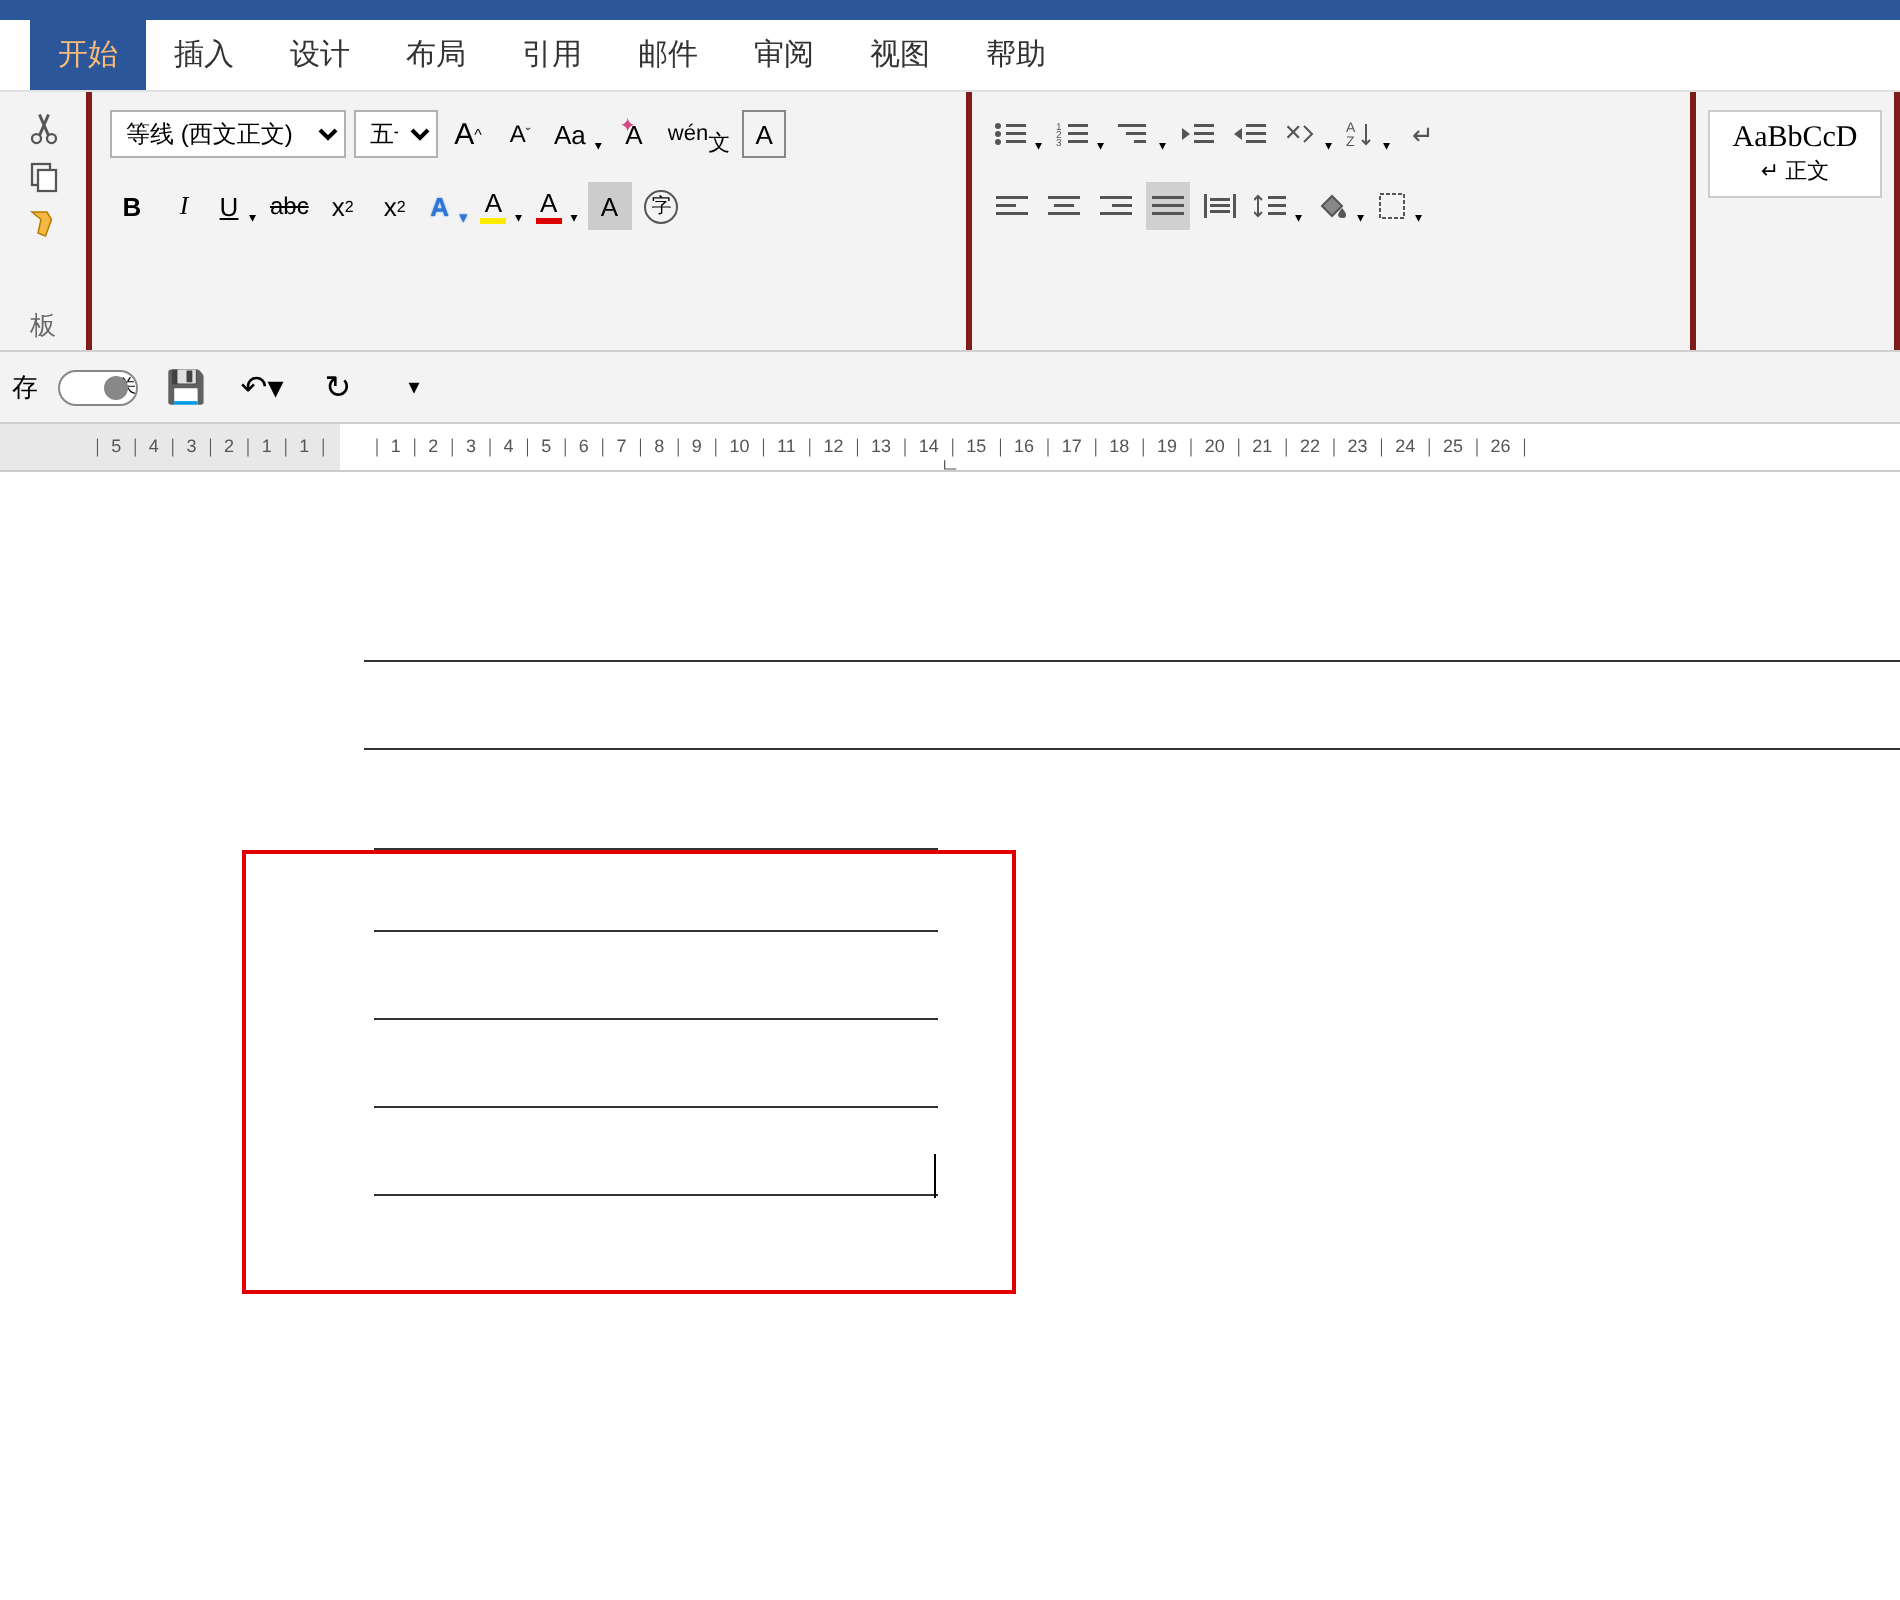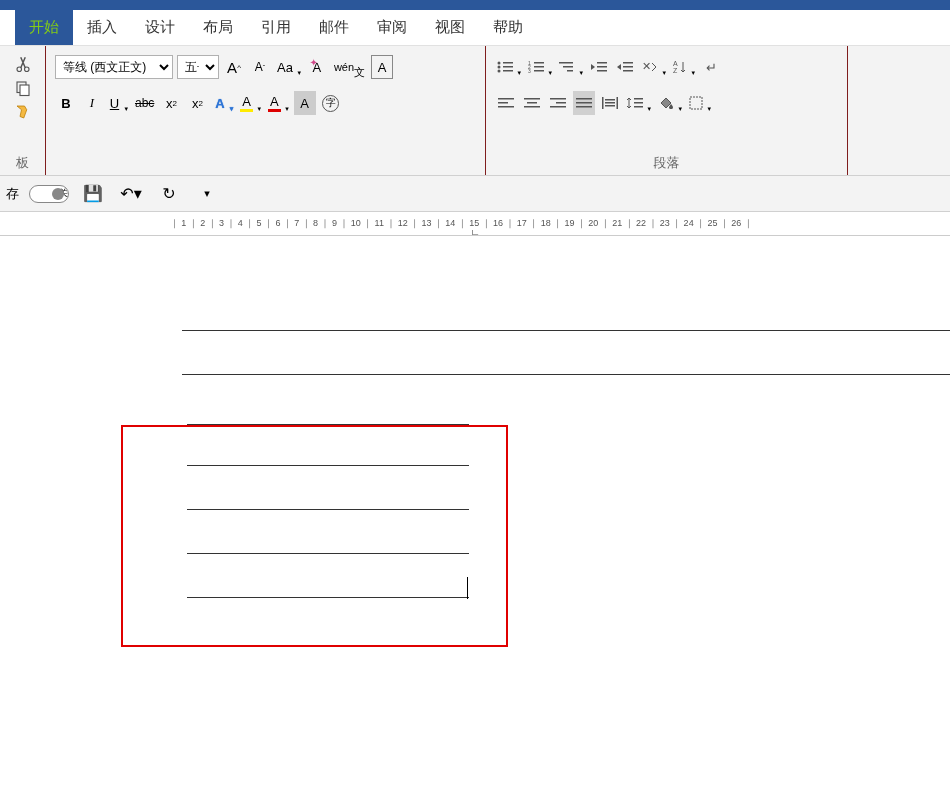--- a/index.html
+++ b/index.html
@@ -2,24 +2,24 @@
 <html><head>
   <meta charset="utf-8">
   <style>
     * { margin: 0; padding: 0; box-sizing: border-box; font-family: "Microsoft YaHei", sans-serif; }
     body { width: 950px; height: 800px; background: #fff; overflow: hidden; }
     
     .titlebar { height: 10px; background: #2b579a; }
     
     .tabs { height: 36px; background: #fff; display: flex; border-bottom: 1px solid #e1e1e1; padding-left: 15px; }
     .tab { padding: 8px 14px; font-size: 15px; color: #333; cursor: pointer; }
-    .tab.active { background: #2b579a; color: #84cc16; }
+    .tab.active { background: #2b579a; color: #fdba74; }
     
     .ribbon { height: 130px; background: #f3f3f3; display: flex; border-bottom: 1px solid #d0d0d0; }
-    .group { border-right: 1px solid #7f1d1d; display: flex; flex-direction: column; }
+    .group { border-right: 3px solid #7f1d1d; display: flex; flex-direction: column; }
     .group-body { flex: 1; padding: 5px 6px; }
     .group-label { text-align: center; font-size: 13px; color: #666; padding: 3px 0; }
     
     .clipboard { width: 46px; }
     .clip-icons { display: flex; flex-direction: column; gap: 6px; align-items: center; padding-top: 9px; }
     .clip-ico { width: 20px; height: 18px; }
     
     .font-group { width: 440px; }
     .font-row1, .font-row2 { display: flex; align-items: center; gap: 4px; height: 32px; margin-bottom: 4px; padding: 0 3px; }
     .font-select { height: 24px; border: 1px solid #b1b1b1; background: #fff; font-size: 12px; padding: 0 3px; }
@@ -38,21 +38,21 @@
     .style-name { font-size: 11px; }
     
     .quickbar { height: 36px; background: #f3f3f3; display: flex; align-items: center; gap: 10px; padding: 0 6px; border-bottom: 1px solid #d0d0d0; }
     .qlabel { font-size: 13px; }
     .toggle { width: 40px; height: 18px; border: 1px solid #888; border-radius: 9px; background: #fff; display: flex; align-items: center; padding: 0 4px; font-size: 9px; justify-content: flex-end; }
     .toggle-dot { width: 12px; height: 12px; border-radius: 50%; background: #888; margin-left: -16px; }
     .qbtn { width: 28px; height: 28px; display: flex; align-items: center; justify-content: center; cursor: pointer; font-size: 16px; }
     
     .ruler { height: 24px; background: #fff; border-bottom: 1px solid #ccc; position: relative; font-size: 9px; color: #555; }
     .ruler-neg { position: absolute; left: 0; width: 170px; height: 100%; background: #e8e8e8; display: flex; align-items: center; justify-content: flex-end; padding-right: 4px; }
-    .ruler-pos { position: absolute; left: 170px; right: 0; height: 100%; display: flex; align-items: center; }
+    .ruler-pos { position: absolute; left: 184px; right: 0; height: 100%; display: flex; align-items: center; }
     .tick { display: inline-block; white-space: nowrap; }
     .ruler-marker { position: absolute; left: 470px; top: 14px; font-size: 10px; }
     
     .page { position: relative; background: #fff; height: 564px; }
     .long-line { position: absolute; height: 1px; background: #333; left: 182px; right: 0; }
     .red-box { position: absolute; left: 121px; top: 189px; width: 387px; height: 222px; border: 2px solid #e00000; }
     .red-top { position: absolute; top: -3px; left: 64px; width: 282px; height: 1px; background: #333; }
     .short-line { position: absolute; left: 64px; width: 282px; height: 1px; background: #333; }
     .cursor { position: absolute; left: 344px; top: 150px; width: 1px; height: 22px; background: #000; }
     
@@ -247,38 +247,46 @@
               <path d="M13 8c0 0 2 2 2 3.5S14 13 13 13s-2-.5-2-1.5S13 8 13 8z" fill="#555"></path>
             </svg>
           </span>
         <span class="btn dd">
             <svg width="14" height="14">
               <rect x="1" y="1" width="12" height="12" stroke="#555" fill="none" stroke-dasharray="2 1"></rect>
             </svg>
           </span>
       </div>
     </div>
-    <div class="group-label">段落</div>
-  </div>
-
+  </div>
+
+  <div class="group styles-group">
+    <div class="style-box">
+      <div class="style-preview">AaBbCcD</div>
+      <div class="style-name">↵ 正文</div>
+    </div>
+  </div>
 </div>
 
 <div class="quickbar">
   <span class="qlabel">存</span>
   <span class="toggle">
       <span>关</span>
       <span class="toggle-dot"></span>
     </span>
   <span class="qbtn" style="color:#8e44ad;">💾</span>
   <span class="qbtn"><span>↶</span>▾</span>
   <span class="qbtn">↻</span>
   <span class="qbtn" style="font-size:11px;">▾</span>
 </div>
 
 <div class="ruler">
+  <div class="ruler-neg">
+    <span class="tick" id="rneg">｜ 5 ｜ 4 ｜ 3 ｜ 2 ｜ 1 ｜ 1 ｜</span>
+  </div>
   <div class="ruler-pos">
     <span class="tick" id="rpos"> ｜ 1 ｜ 2 ｜ 3 ｜ 4 ｜ 5 ｜ 6 ｜ 7 ｜ 8 ｜ 9 ｜ 10 ｜ 11 ｜ 12 ｜ 13 ｜ 14 ｜ 15 ｜ 16 ｜ 17 ｜ 18 ｜ 19 ｜ 20 ｜ 21 ｜ 22 ｜ 23 ｜ 24 ｜ 25 ｜ 26 ｜</span>
   </div>
   <span class="ruler-marker">ㄴ</span>
 </div>
 
 <div class="page">
   <div class="long-line" style="top:94px;"></div>
   <div class="long-line" style="top:138px;"></div>
   <div class="red-box">

